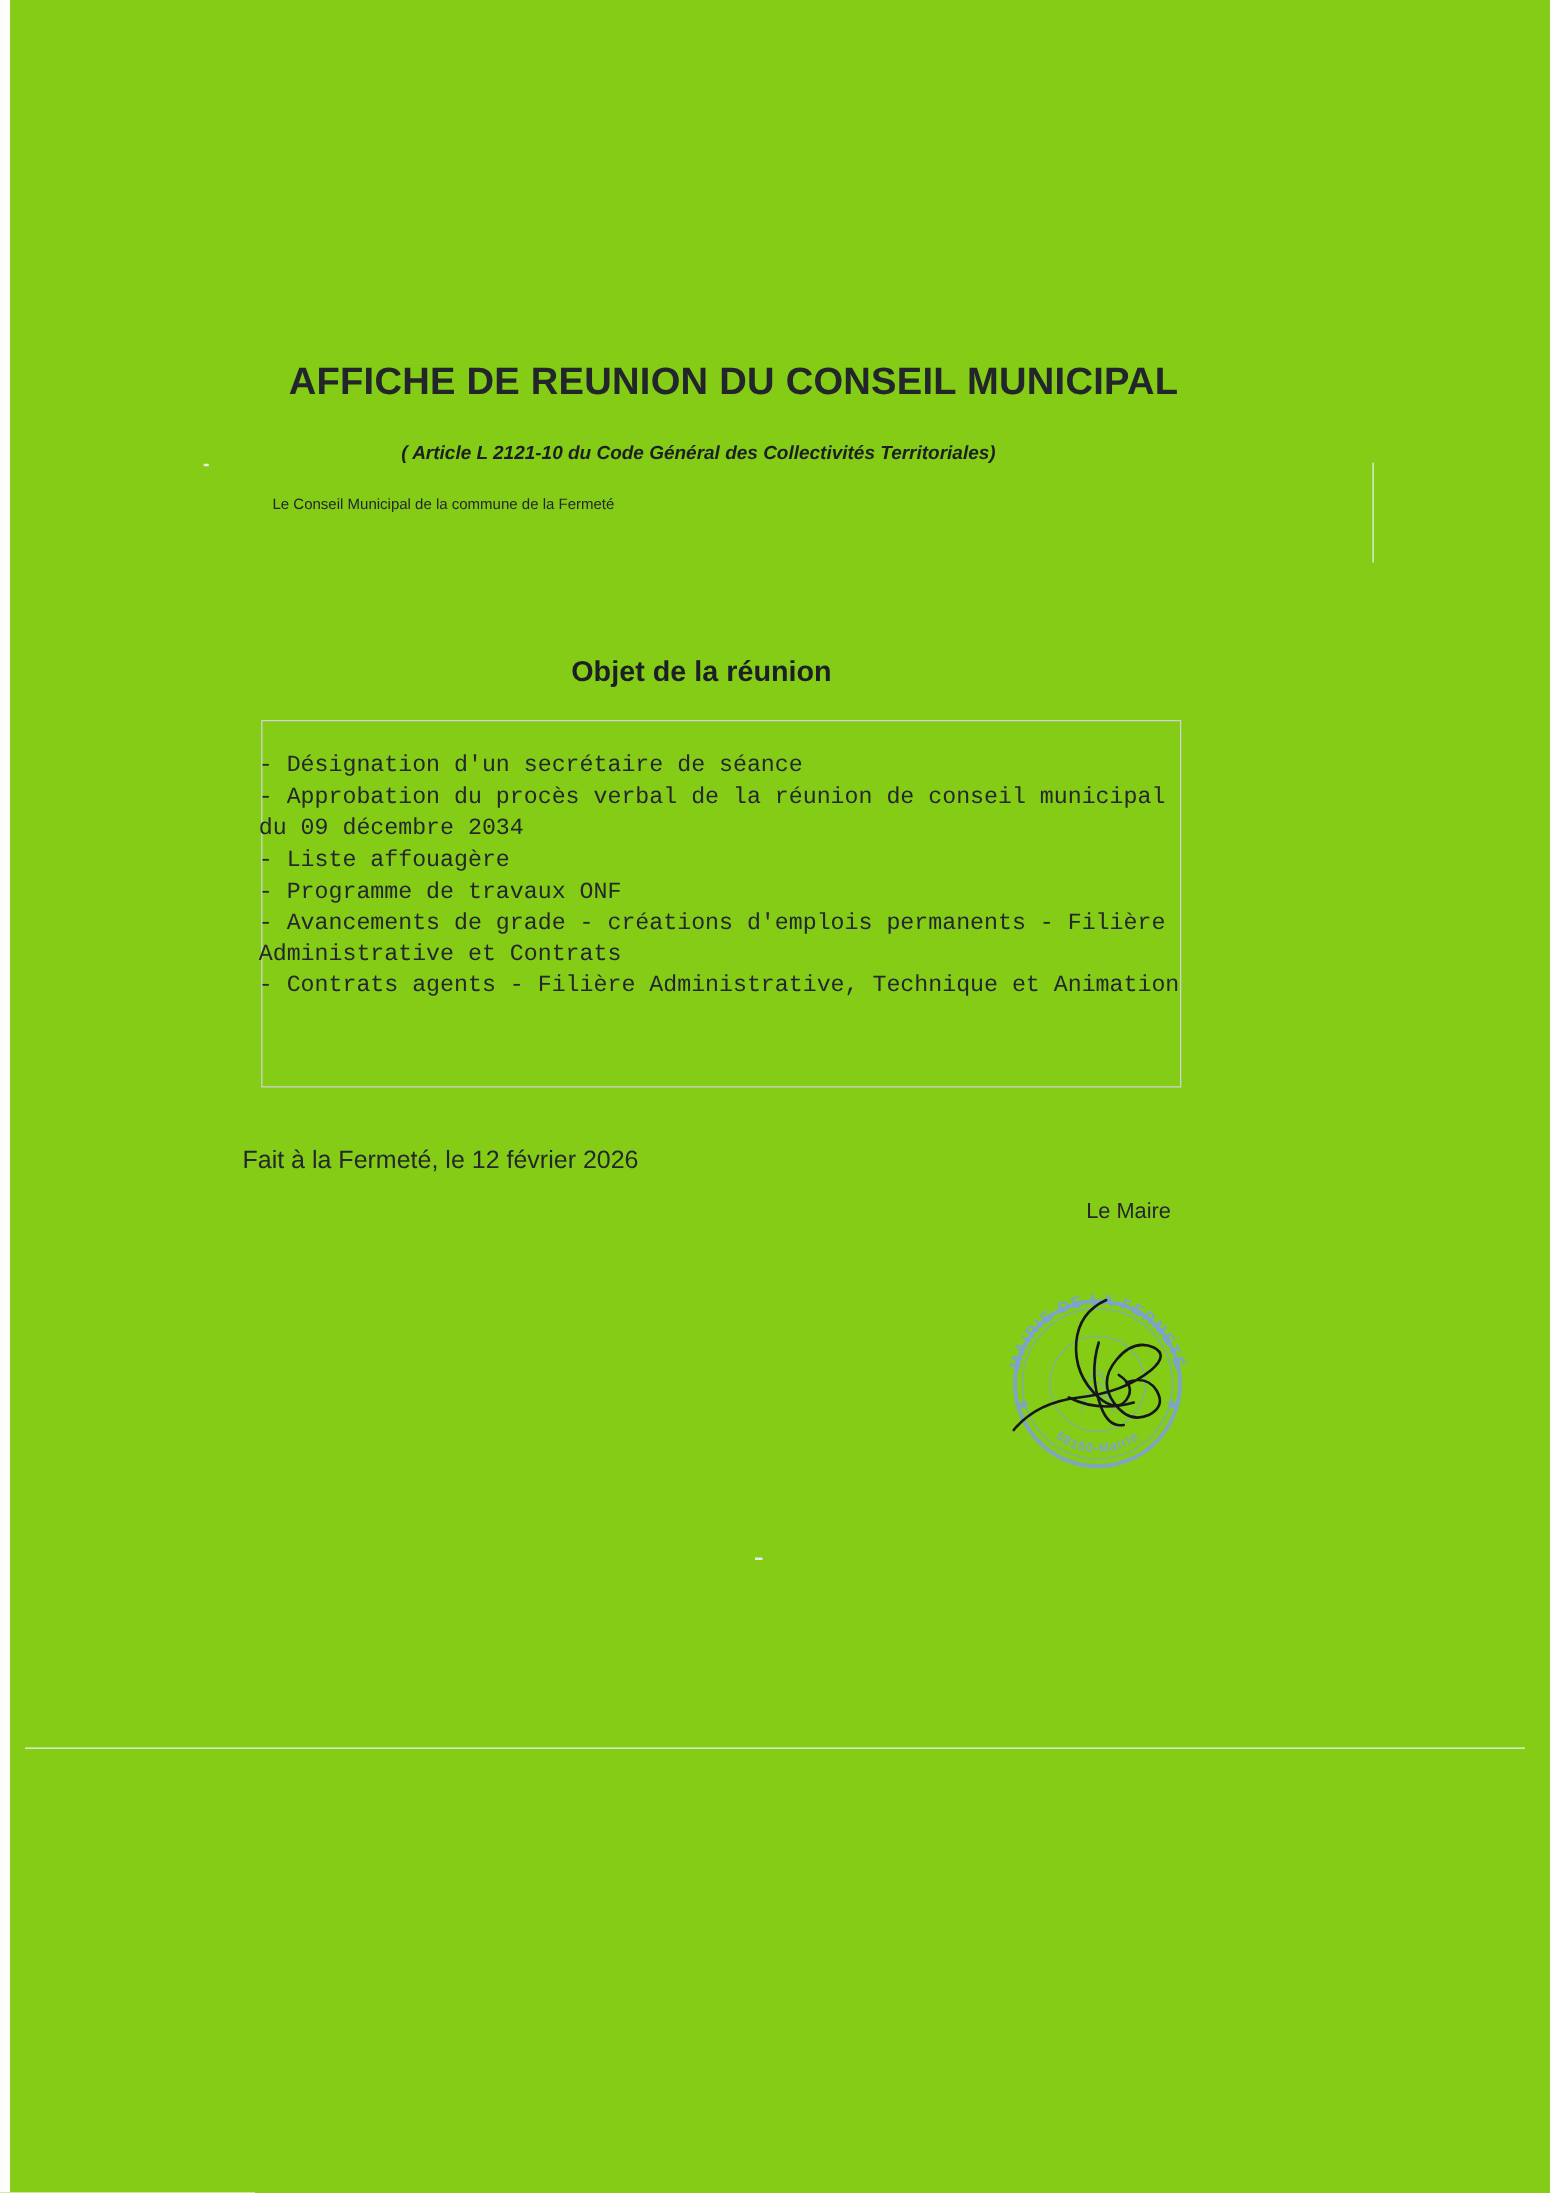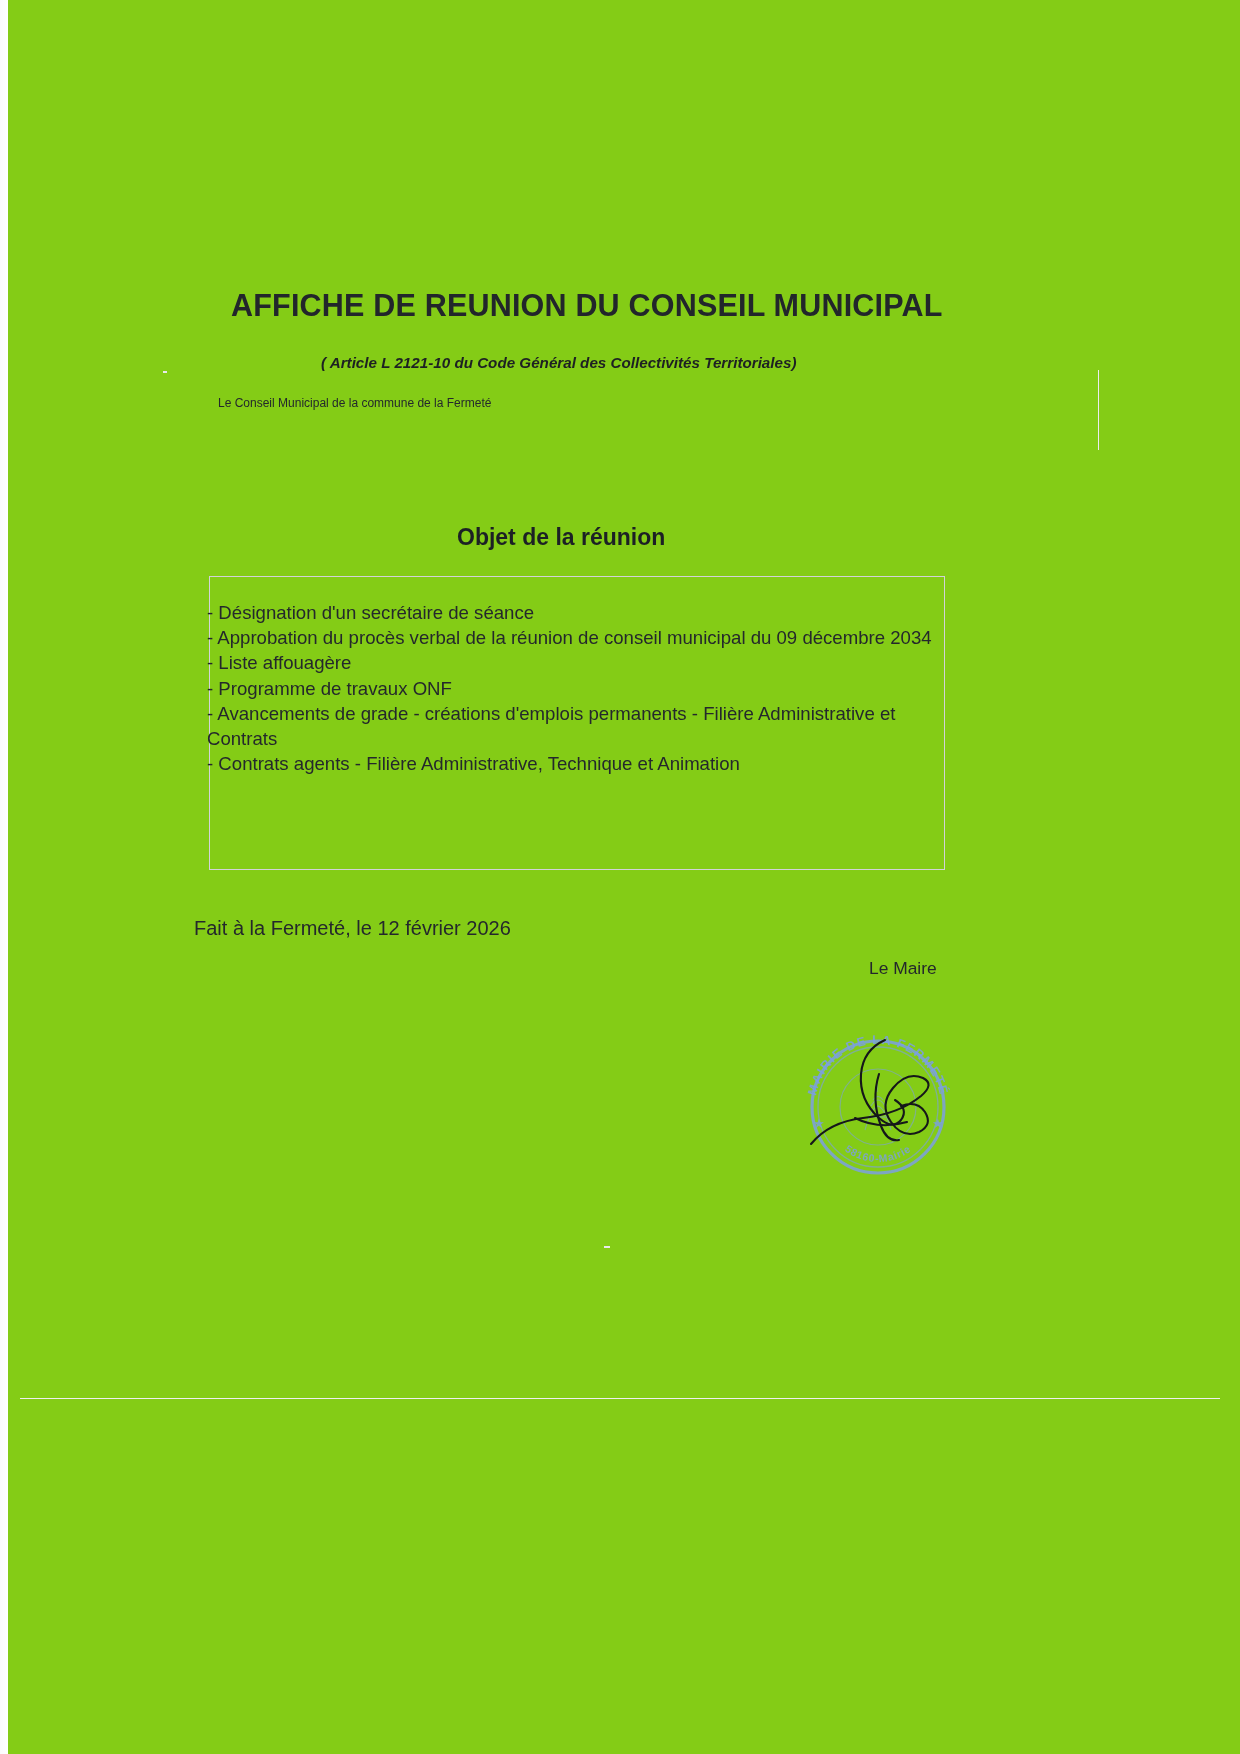--- a/index.html
+++ b/index.html
@@ -106,20 +106,21 @@
     position: absolute;
     left: 207px;
     top: 600px;
     width: 750px;
     font-size: 18.6px;
     line-height: 25.2px;
     color: #24282c;
   }
   .agenda-item {
     white-space: normal;
+    font-family: Liberation Mono, monospace;
   }
 
   .fait-line {
     position: absolute;
     left: 194px;
     top: 917px;
     font-size: 20px;
     color: #24282c;
     white-space: nowrap;
   }

